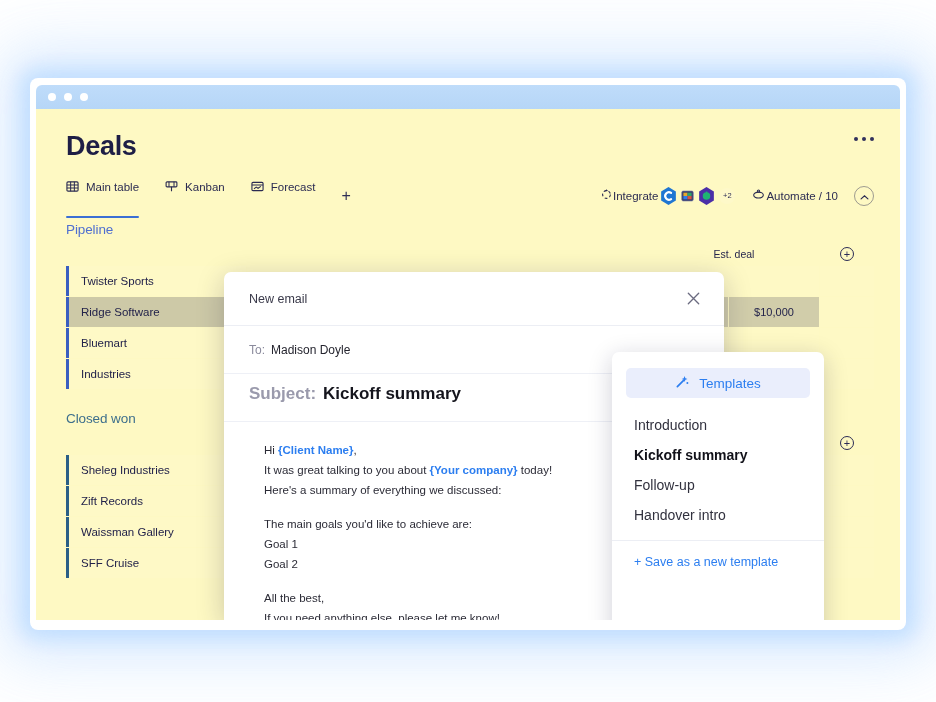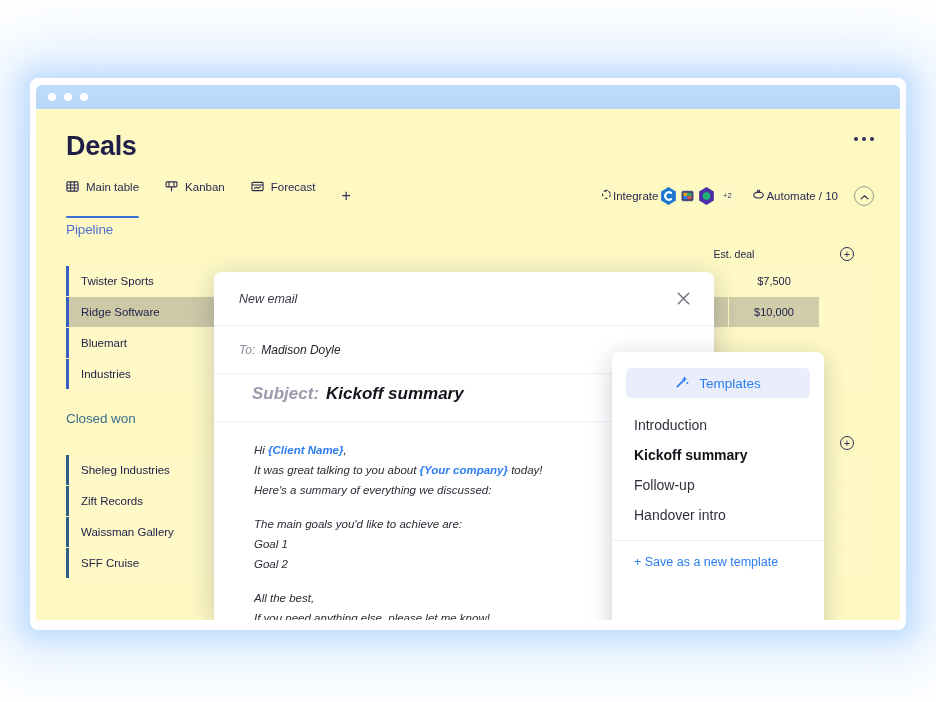--- a/index.html
+++ b/index.html
@@ -136,45 +136,44 @@
     width: 90px; display: flex; align-items: center; justify-content: center;
     background: rgba(255,255,255,0.045); margin-left: 1px;
     font-size: 11px; color: #22224a;
   }
   .row.selected .cell-est { background: rgba(30,30,70,0.20); }
   .row .cell-last { width: 54px; background: rgba(255,255,255,0.045); margin-left: 1px; }
 
   
   .modal {
     position: absolute;
-    left: 178px; top: 163px;
+    left: 188px; top: 163px;
     width: 500px; height: 348px;
     background: #ffffff;
     border-radius: 7px 7px 0 0;
     box-shadow: 0 6px 28px rgba(20,20,60,0.22);
     overflow: hidden;
-    font-style: italic;
   }
   .modal-head {
     height: 54px; display: flex; align-items: center;
     padding: 0 22px 0 25px;
     border-bottom: 1px solid #eceef4;
   }
   .modal-title { font-size: 12.5px; color: #3a3a4a; }
   .modal-close { margin-left: auto; cursor: pointer; color: #6b6b80; line-height: 0; }
   .modal-to {
     height: 48px; display: flex; align-items: center; gap: 6px;
     padding: 0 25px; font-size: 12px;
     border-bottom: 1px solid #eef0f6;
   }
   .to-label { color: #8b8b9d; }
   .to-value { color: #25252f; }
   .modal-subject {
     height: 48px; display: flex; align-items: baseline; gap: 7px;
-    padding: 10px 25px 0 38px; border-bottom: 1px solid #eef0f6;
+    padding: 10px 25px 0 25px; border-bottom: 1px solid #eef0f6;
   }
   .subj-label { font-size: 17px; color: #9a9aac; font-weight: bold; }
   .subj-value { font-size: 17px; color: #15151d; font-weight: bold; }
   .modal-body { padding: 18px 25px 0 40px; font-size: 11.5px; color: #2b2b36; line-height: 20px; }
   .modal-body p { margin: 0; }
   .ph { color: #2c7ef0; font-weight: bold; }
   .spacer { height: 14px; }
 
   
   .templates {
@@ -331,21 +330,20 @@
             <div class="col-add">
               <div class="addcol">
                   <span>+</span>
                 </div>
             </div>
           </div>
 
           <div class="row">
             <div class="cell-name">Twister Sports</div>
             <div class="cell-mid"></div>
-            <div class="cell-est">$7,500</div>
             <div class="cell-last"></div>
           </div>
 
           <div class="row selected">
             <div class="cell-name">Ridge Software</div>
             <div class="cell-mid"></div>
             <div class="cell-est">$10,000</div>
             <div class="cell-last"></div>
           </div>
 

